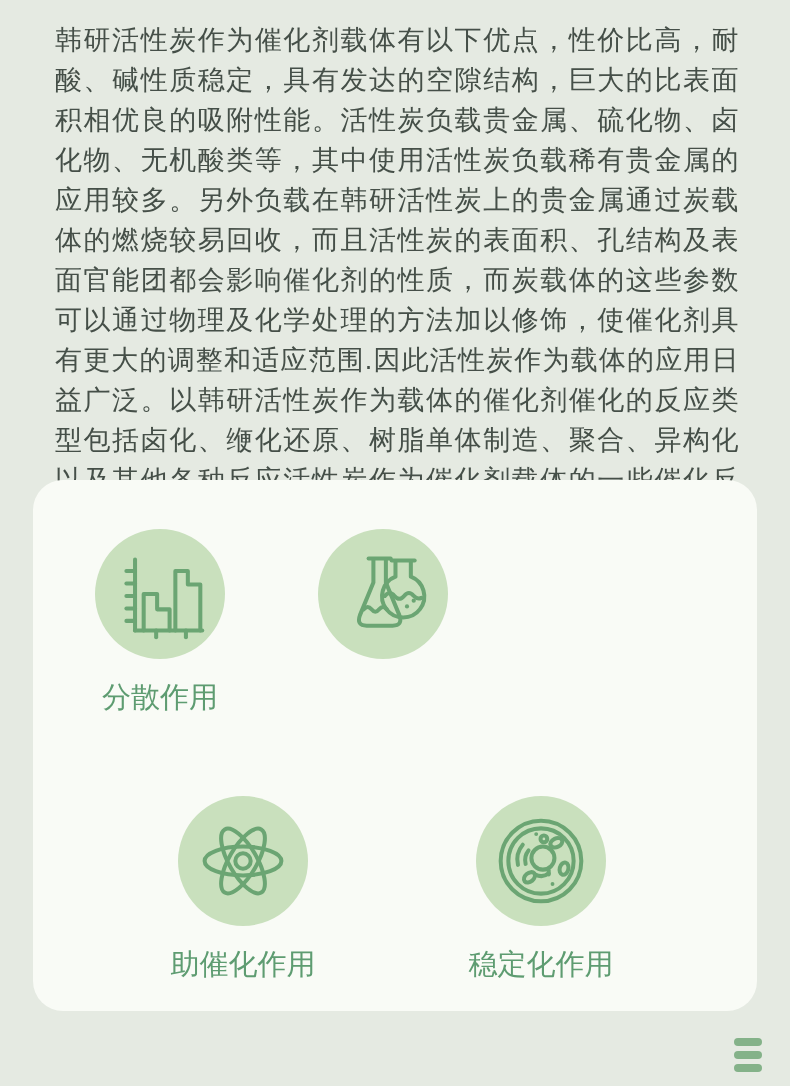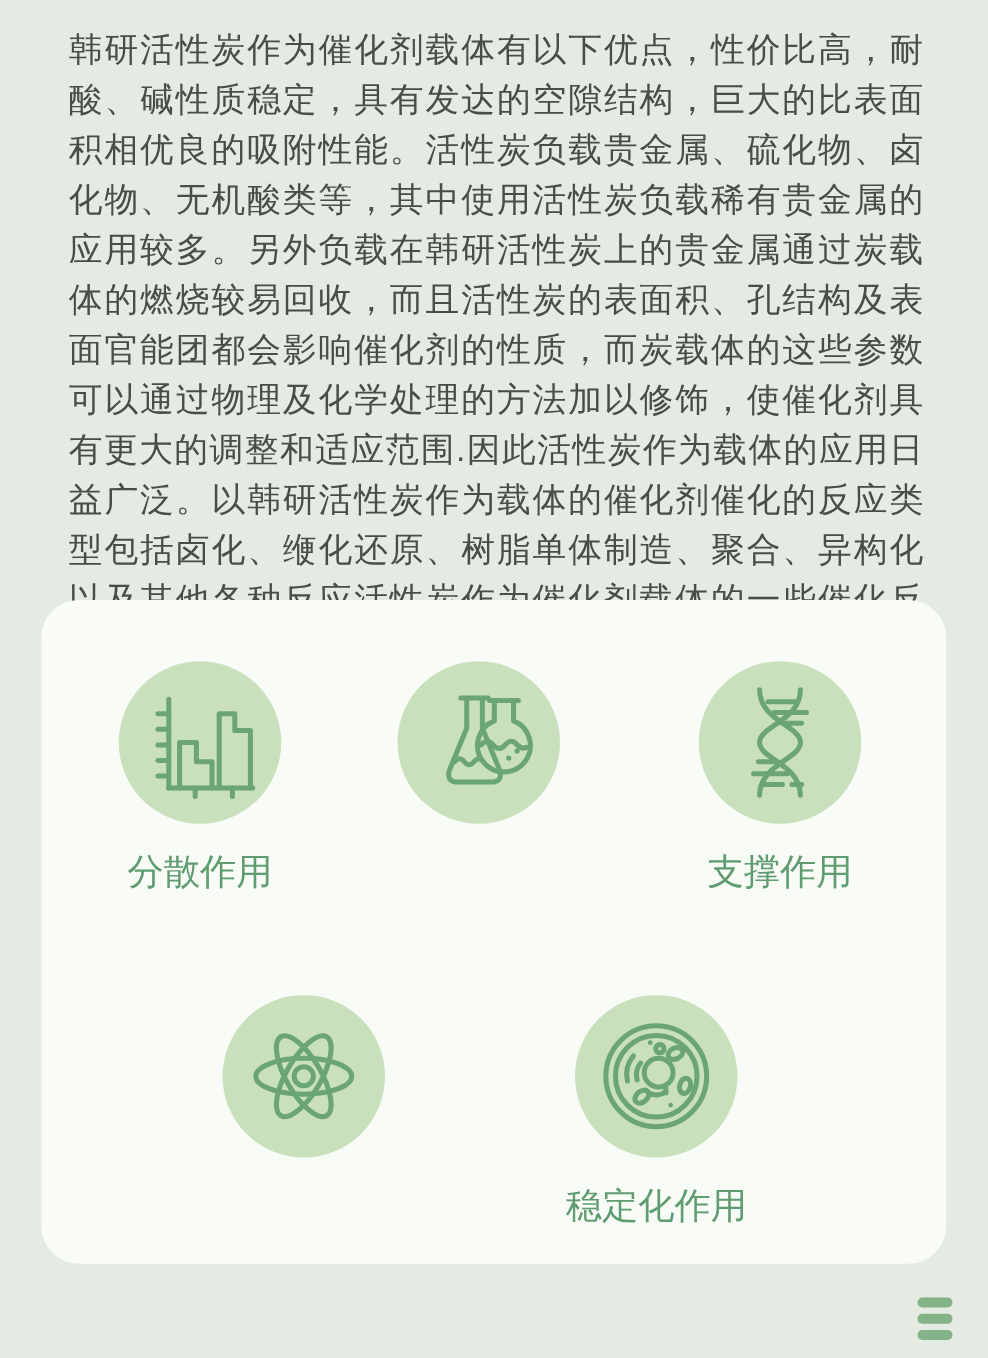--- a/index.html
+++ b/index.html
@@ -60,21 +60,21 @@
     margin-top: 19px;
     font-size: 29px;
     color: #5e9c71;
     white-space: nowrap;
   }
   
   .f1 { left: 7px;   top: 49px; }
   .f2 { left: 230px; top: 49px; }
   .f3 { left: 471px; top: 49px; }
   .f4 { left: 90px;  top: 316px; }
-  .f5 { left: 372px; top: 316px; }
+  .f5 { left: 388px; top: 316px; }
 
   .menu-button {
     position: absolute;
     left: 726px;
     top: 1033px;
     width: 44px;
     height: 44px;
     display: flex;
     flex-direction: column;
     justify-content: center;
@@ -126,46 +126,31 @@
           <path d="M52,52 q5,-6 10,0 q5,6 10,0 q5,-6 10,0 q4,4 8,2"></path>
           <circle class="dot" cx="75" cy="63" r="2.2"></circle>
           <circle class="dot" cx="82" cy="57" r="2.2"></circle>
           <path d="M40,14 V38 L26,72 Q22,83 33,83 H60 Q71,83 67,72 L53,38 V14"></path>
           <line x1="35" y1="13" x2="58" y2="13"></line>
           <path d="M30,66 q4,-5 8,0 q4,5 8,0 q4,-5 8,0"></path>
         </svg>
       </div>
     </div>
 
-    <div class="feature f3">
-      <div class="icon-circle">
-        <svg viewBox="0 0 100 100">
-          <path d="M33,6 C33,32 67,36 67,50 C67,64 33,68 33,94"></path>
-          <path d="M67,6 C67,32 33,36 33,50 C33,64 67,68 67,94"></path>
-          <line x1="40" y1="16" x2="64" y2="16"></line>
-          <line x1="45" y1="25" x2="72" y2="25"></line>
-          <line x1="52" y1="34" x2="68" y2="34"></line>
-          <line x1="32" y1="66" x2="48" y2="66"></line>
-          <line x1="28" y1="76" x2="56" y2="76"></line>
-          <line x1="36" y1="85" x2="52" y2="85"></line>
-          <line x1="60" y1="85" x2="68" y2="85"></line>
-        </svg>
-      </div>
-      <div class="feature-label">支撑作用</div>
-    </div>
 
     <div class="feature f4">
       <div class="icon-circle">
         <svg viewBox="0 0 100 100">
           <circle cx="50" cy="50" r="8"></circle>
           <ellipse cx="50" cy="50" rx="40" ry="15"></ellipse>
           <ellipse cx="50" cy="50" rx="38" ry="14.5" transform="rotate(60 50 50)"></ellipse>
           <ellipse cx="50" cy="50" rx="38" ry="14.5" transform="rotate(-60 50 50)"></ellipse>
         </svg>
       </div>
+      <div class="feature-label">助催化作用</div>
     </div>
 
     <div class="feature f5">
       <div class="icon-circle">
         <svg viewBox="0 0 100 100">
           <circle cx="50" cy="50" r="42"></circle>
           <circle cx="50" cy="50" r="34"></circle>
           <circle cx="52" cy="47" r="12"></circle>
           <path d="M31,33 A24,24 0 0 0 26,54"></path>
           <path d="M37,39 A16,16 0 0 0 34,53"></path>

